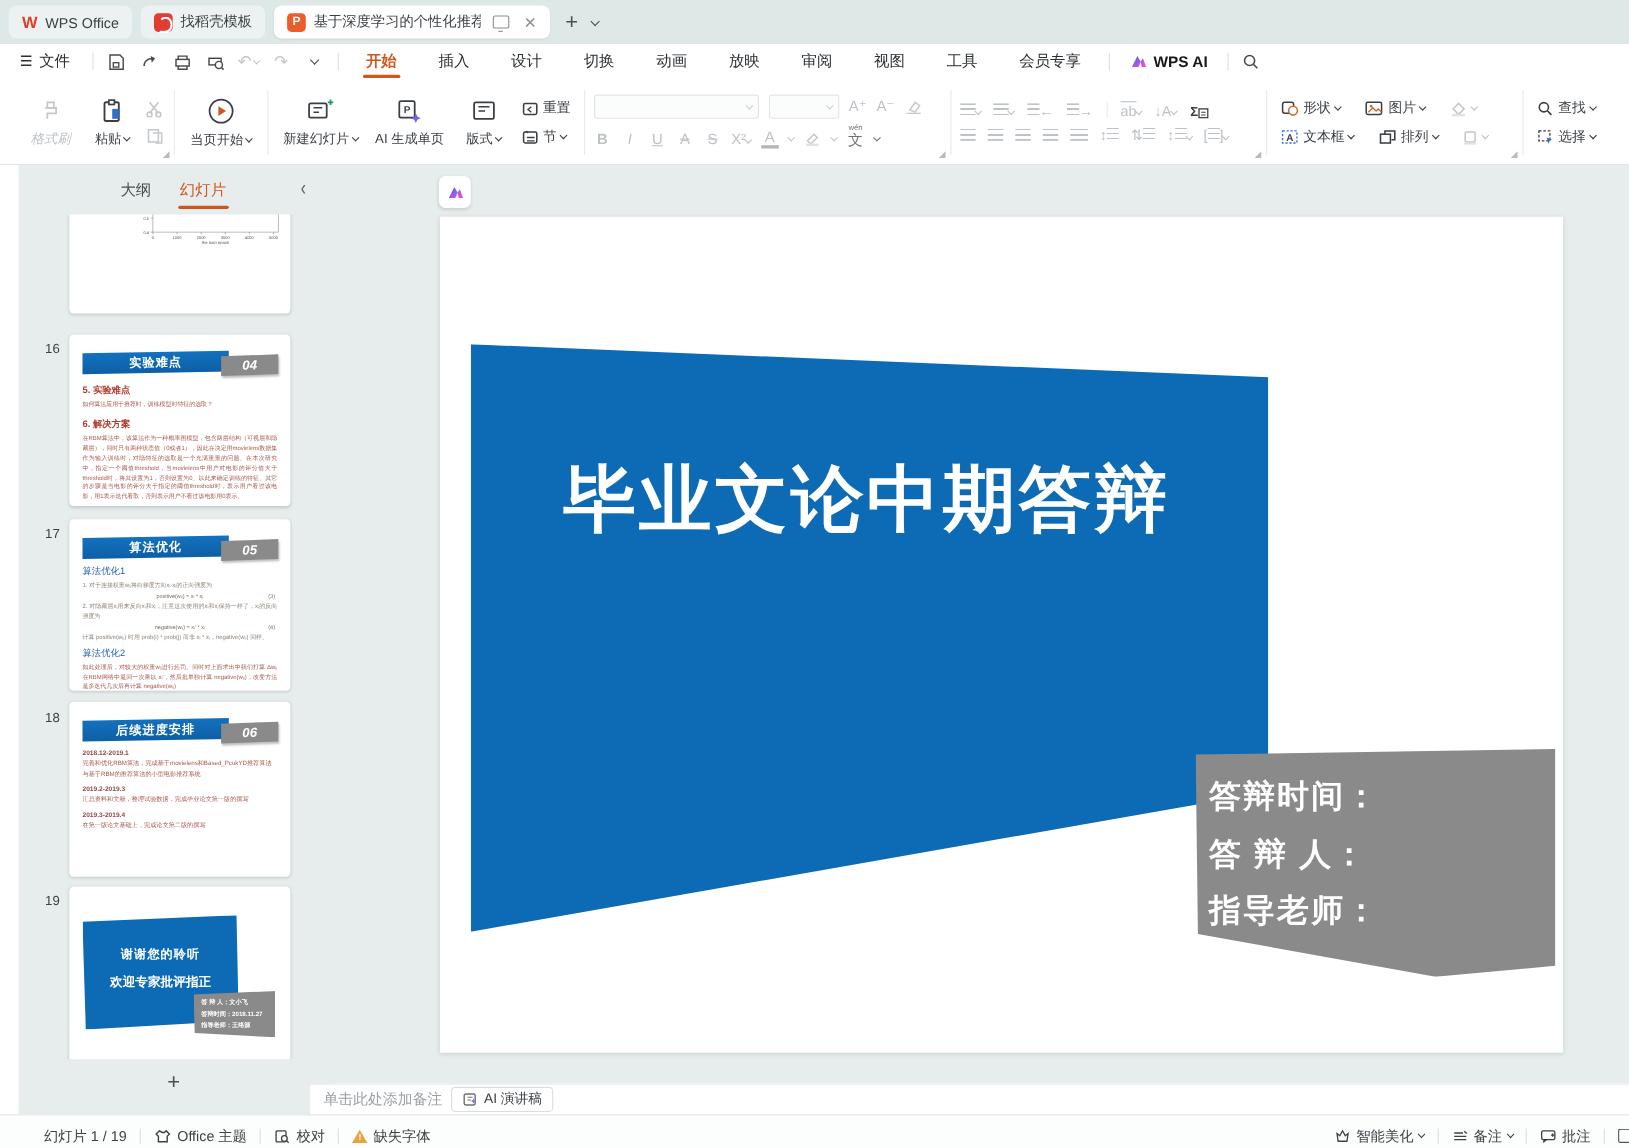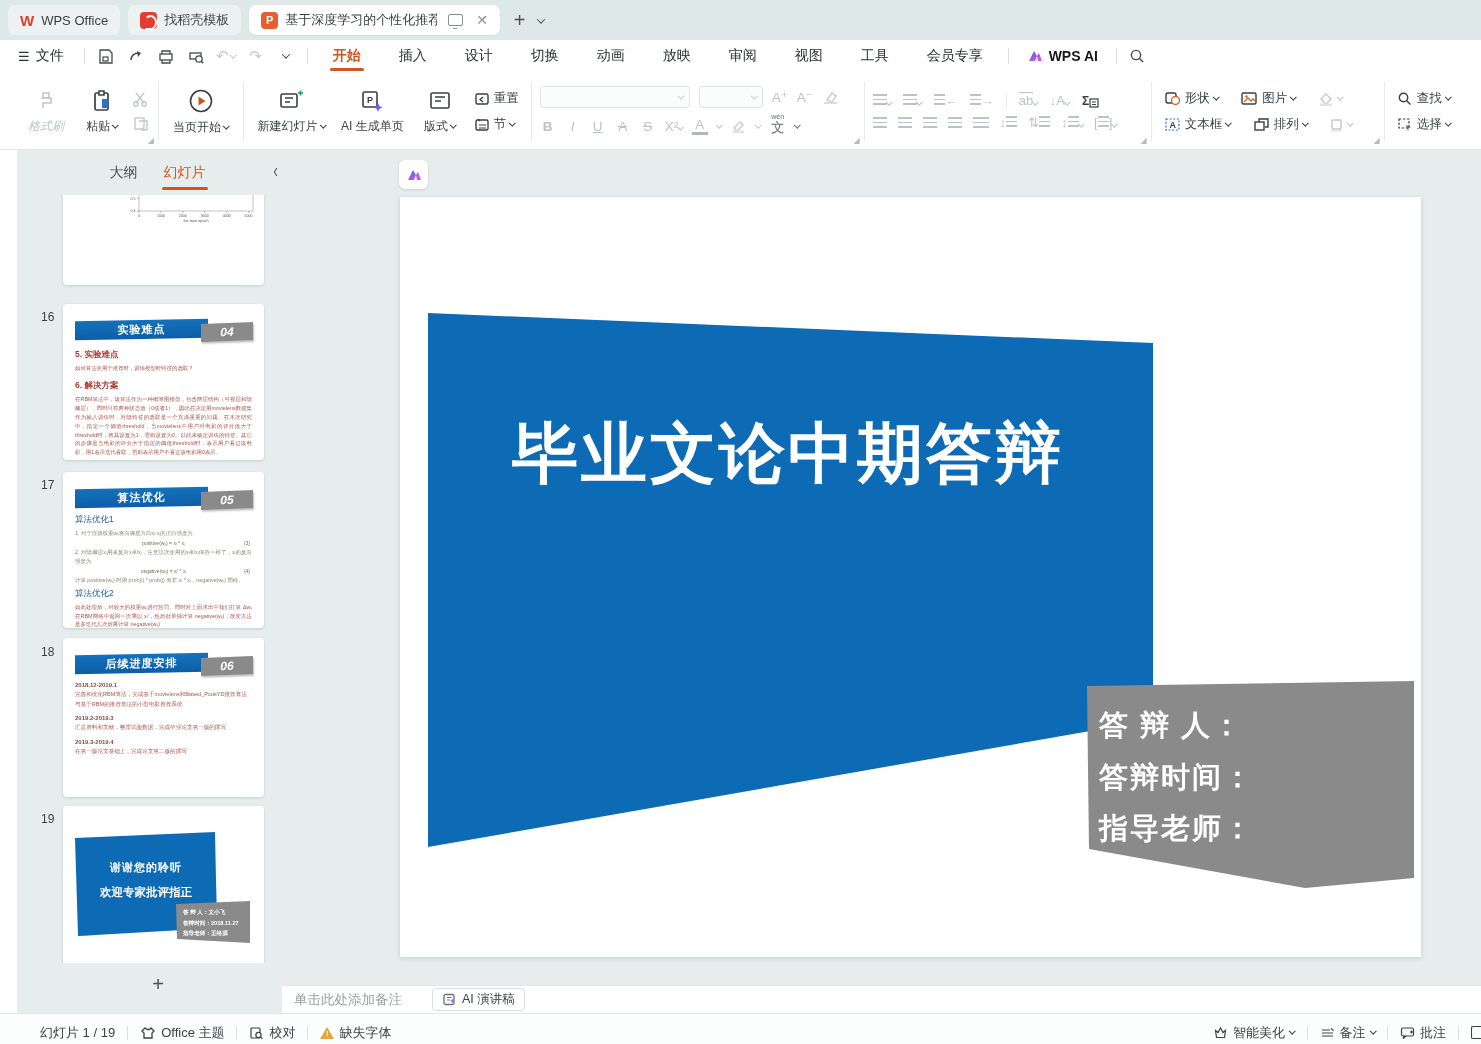--- a/index.html
+++ b/index.html
@@ -90,21 +90,21 @@
   .ssub{position:absolute;left:218px;top:355px;width:548px;text-align:center;font-size:32px;font-weight:800;color:#fff;line-height:1.22;}
   .sinfo{position:absolute;left:699px;top:503px;font-size:29px;font-weight:800;color:#fff;line-height:1.78;letter-spacing:2px;}
 
   
   .mini-blue{position:absolute;left:12px;top:26px;width:142px;height:104px;background:var(--blue);clip-path:polygon(0 6px,140px 0,142px 96px,3px 104px);box-shadow:2px 3px 3px rgba(0,0,0,.25);}
   .mini-blue .l1{margin-top:28px;text-align:center;color:#fff;font-weight:bold;font-size:11px;letter-spacing:1px;}
   .mini-blue .l2{margin-top:10px;text-align:center;color:#fff;font-weight:bold;font-size:11.5px;}
   .mini-gray{position:absolute;left:113px;top:95px;width:74px;height:42px;background:#8a8a8a;clip-path:polygon(0 3px,74px 0,74px 42px,1px 38px);color:#fff;font-size:5.6px;font-weight:bold;line-height:1.9;padding:6px 0 0 7px;}
 
   
-  .notesbar{position:absolute;left:282px;top:985px;width:1199px;height:28px;background:#fff;border-top:1px solid var(--line);display:flex;align-items:center;gap:30px;padding-left:12px;}
+  .notesbar{position:absolute;left:282px;top:985px;width:1199px;height:28px;background:#fff;border-top:1px solid var(--line);display:flex;align-items:center;gap:8px;padding-left:12px;}
   .notes-ph{font-size:13.5px;color:#9aa0a5;}
   .ai-script{display:flex;align-items:center;gap:5px;border:1px solid #dadedf;border-radius:4px;height:23px;padding:0 9px;font-size:12.5px;color:#3c4145;background:#fff;}
   .statusbar{position:absolute;left:0;top:1013px;width:100%;height:38px;background:#fcfdfd;border-top:1px solid var(--line);display:flex;align-items:center;font-size:13px;color:#3c4145;}
   .st-sep{width:1px;height:14px;background:#dcdfe1;margin:0 12px;}
   .st-item{display:flex;align-items:center;gap:5px;}
   .warn-tri{width:0;height:0;border-left:7px solid transparent;border-right:7px solid transparent;border-bottom:12px solid var(--warn);position:relative;}
   .warn-tri:after{content:"!";position:absolute;left:-1.5px;top:2px;font-size:8px;color:#fff;font-weight:bold;}
 </style>
 </head>
 <body>
@@ -605,22 +605,22 @@
             </linearGradient>
           </defs>
         <path d="M2 12L7 2l3 5-2 5zM10 7l2-3 3 8h-4z" fill="url(#aig2)"></path>
       </svg>
     </div>
     <div class="slide">
       <div class="bluequad"></div>
       <div class="grayquad"></div>
       <div class="stitle">毕业文论中期答辩</div>
       <div class="sinfo">
+        <div>答辩时间：</div>
         <div>答  辩  人：</div>
-        <div>答辩时间：</div>
         <div>指导老师：</div>
       </div>
     </div>
   </div>
 
   <div class="notesbar">
     <span class="notes-ph">单击此处添加备注</span>
     <span class="ai-script">
       <svg class="tic" width="15" height="13" viewBox="0 0 15 13">
           <rect x="2" y="1.5" width="10" height="10" rx="1.5" fill="none" stroke="#6d7276" stroke-width="1.3"></rect>

